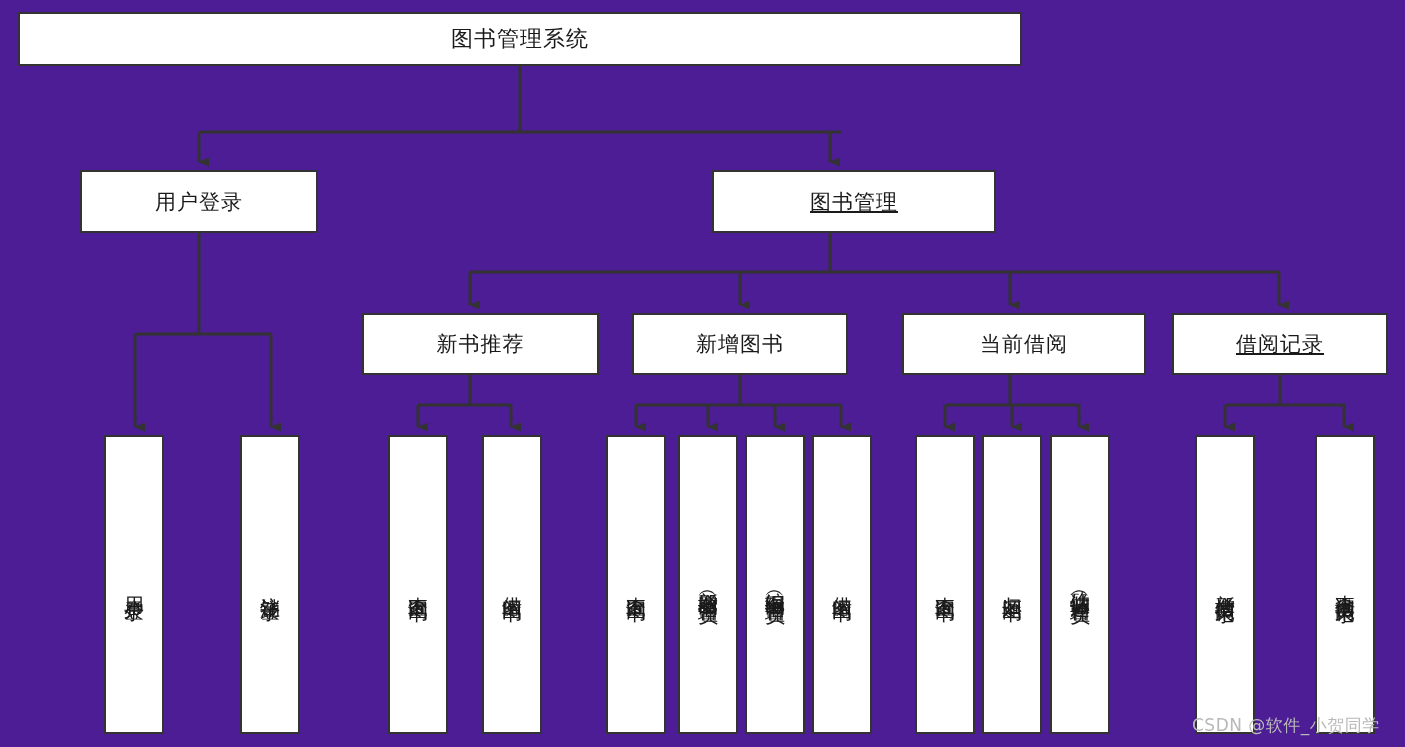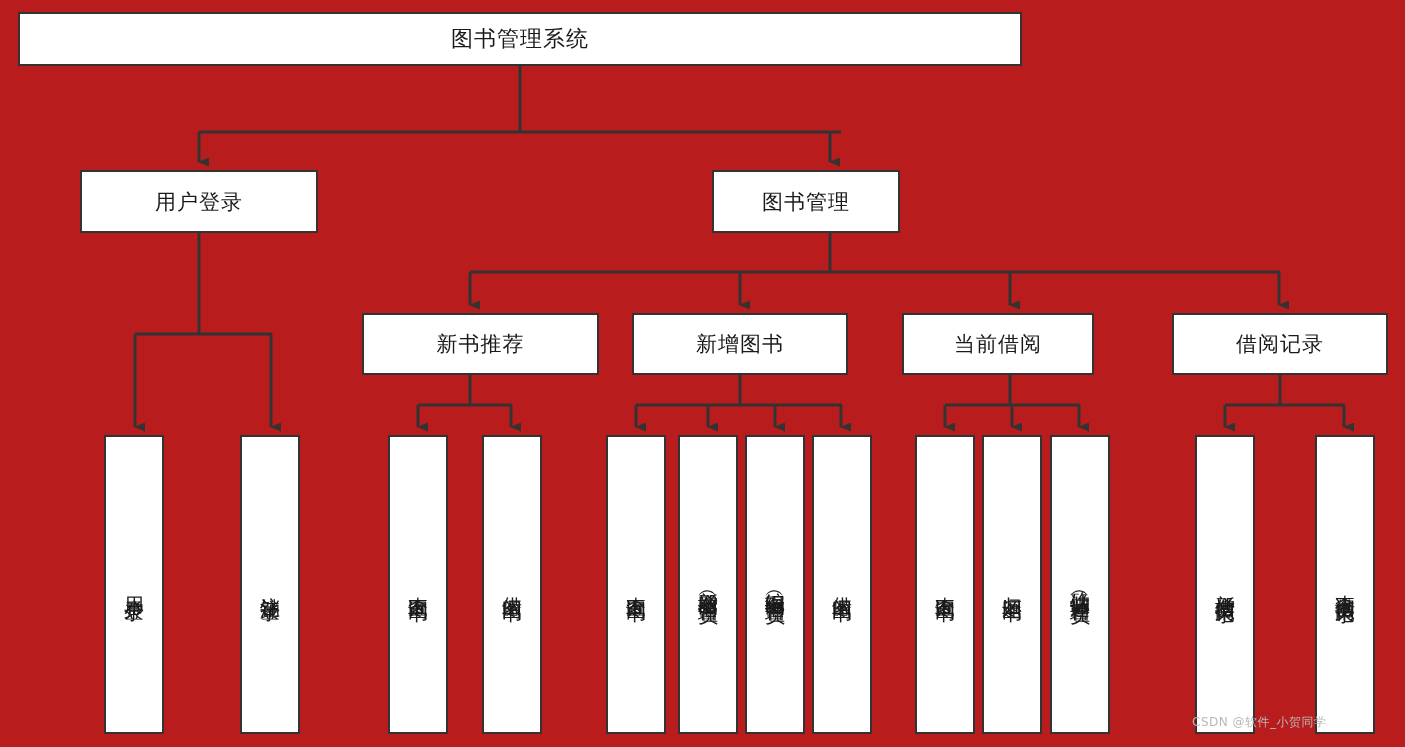--- a/index.html
+++ b/index.html
@@ -7,21 +7,21 @@
     padding: 0;
     background: #ffffff;
   }
   body {
     font-family: "DejaVu Sans", "Liberation Sans", sans-serif;
   }
   #canvas {
     position: relative;
     width: 1405px;
     height: 747px;
-    background: #b91c1c;
+    background: #4c1d95;
     overflow: hidden;
   }
   svg.edges {
     position: absolute;
     left: 0;
     top: 0;
     width: 1405px;
     height: 747px;
     pointer-events: none;
   }
@@ -49,21 +49,21 @@
     line-height: 1.15;
     white-space: nowrap;
     text-align: center;
   }
   .node.root {
     font-size: 22px;
   }
   .watermark {
     position: absolute;
     color: #b9b9b9;
-    font-size: 12px;
+    font-size: 17px;
     white-space: nowrap;
     letter-spacing: 0.5px;
   }
 </style>
 </head>
 <body>
 
 <div id="canvas">
 
   <svg class="edges" viewBox="0 0 1405 747">
@@ -116,34 +116,34 @@
     </g>
   </svg>
 
   <div class="node horiz root" style="left:18px; top:12px; width:1004px; height:54px;">
     <span>图书管理系统</span>
   </div>
 
   <div class="node horiz" style="left:80px; top:170px; width:238px; height:63px;">
     <span>用户登录</span>
   </div>
-  <div class="node horiz" style="left:712px; top:170px; width:188px; height:63px;">
+  <div class="node horiz" style="left:712px; top:170px; width:284px; height:63px;text-decoration:underline;">
     <span>图书管理</span>
   </div>
 
   <div class="node horiz" style="left:362px; top:313px; width:237px; height:62px;">
     <span>新书推荐</span>
   </div>
   <div class="node horiz" style="left:632px; top:313px; width:216px; height:62px;">
     <span>新增图书</span>
   </div>
-  <div class="node horiz" style="left:902px; top:313px; width:192px; height:62px;">
+  <div class="node horiz" style="left:902px; top:313px; width:244px; height:62px;">
     <span>当前借阅</span>
   </div>
-  <div class="node horiz" style="left:1172px; top:313px; width:216px; height:62px;">
+  <div class="node horiz" style="left:1172px; top:313px; width:216px; height:62px;text-decoration:underline;">
     <span>借阅记录</span>
   </div>
 
   <div class="node vert" style="left:104px; top:435px; width:60px; height:299px;">
     <span class="vtext">用户登录</span>
   </div>
   <div class="node vert" style="left:240px; top:435px; width:60px; height:299px;">
     <span class="vtext">注销登录</span>
   </div>
   <div class="node vert" style="left:388px; top:435px; width:60px; height:299px;">

